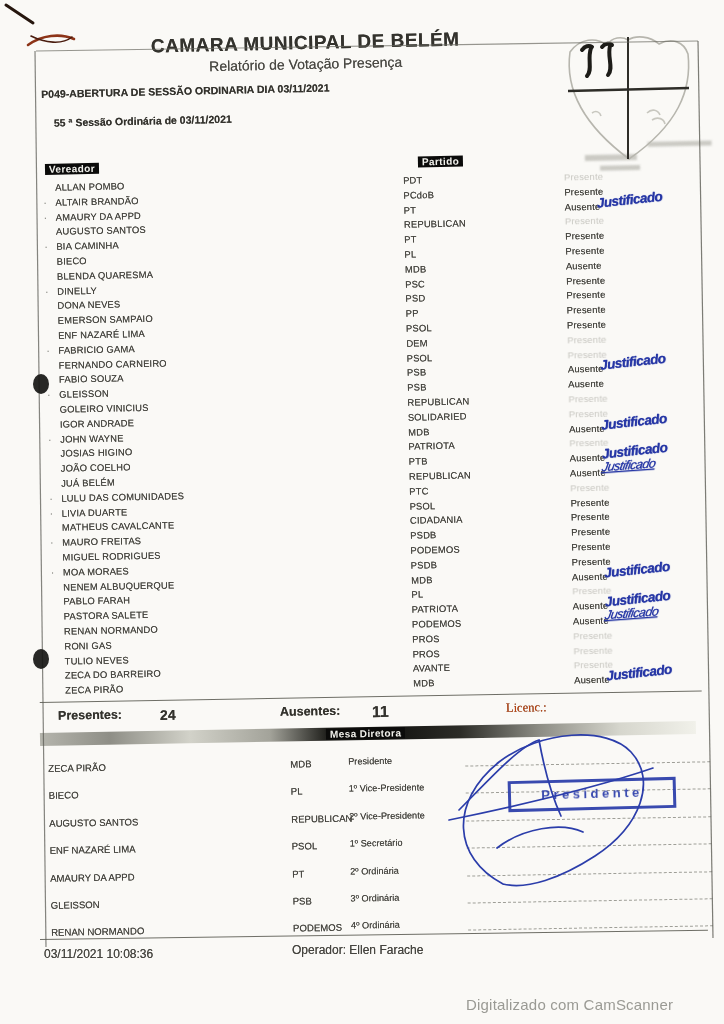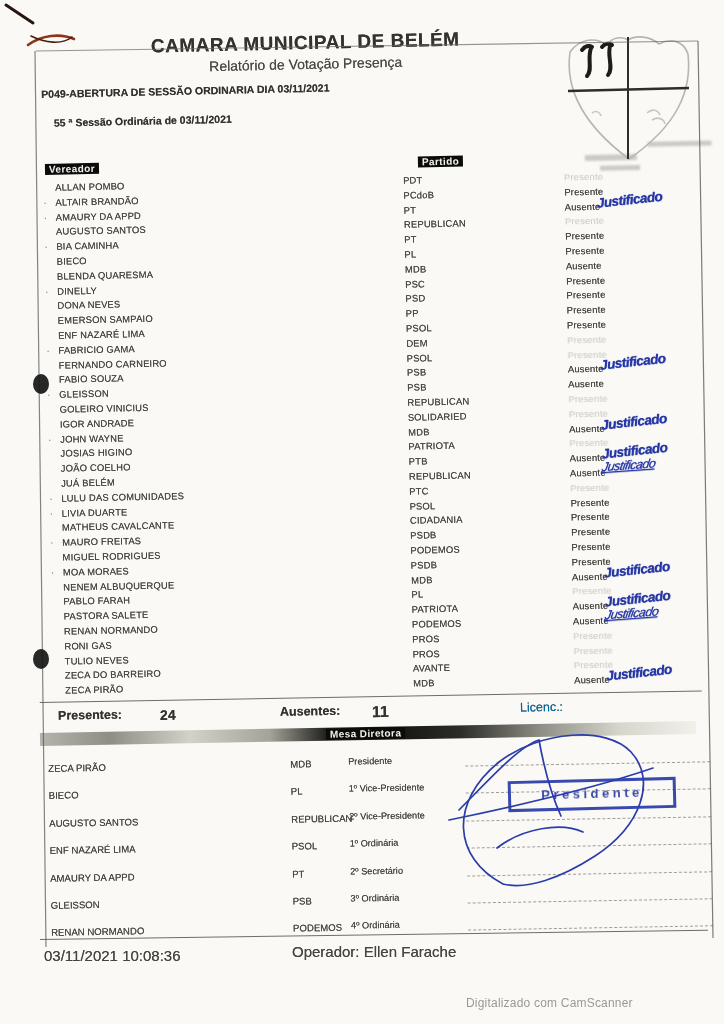--- a/index.html
+++ b/index.html
@@ -43,35 +43,35 @@
       font-style:italic;font-weight:bold;font-size:13.5px;letter-spacing:-.5px;
       transform:rotate(-5deg);text-shadow:.4px .3px .7px rgba(35,55,165,.8);z-index:5;}
   .jw.v2{font-weight:normal;font-size:12.5px;transform:rotate(-3deg) skewX(-14deg);
       text-decoration:underline;}
   
   #summary{left:40px;top:702px;width:662px;height:26px;transform:rotate(-1deg);
     transform-origin:left center;border-top:1.7px solid #6e6e66;}
   #summary .lbl{position:absolute;top:6px;font-size:12.5px;}
   #presentes-label{left:18px;} #presentes-value{left:120px;font-size:14px;top:6px;position:absolute;}
   #ausentes-label{left:240px;} #ausentes-value{left:332px;font-size:16px;top:6px;position:absolute;}
-  #licenc-label{left:480px;top:3px;color:#0369a1;}
+  #licenc-label{left:466px;top:3px;color:#c2410c;font-family:Liberation Serif, serif;}
   
   #mesa{left:40px;top:755px;width:672px;height:185px;transform:rotate(-1deg);transform-origin:0 0;}
   .mrow{position:absolute;left:0;width:100%;height:27.4px;font-size:9.6px;}
   .mrow .nm{position:absolute;left:8px;top:8px;white-space:nowrap;}
   .mrow .pt{position:absolute;left:250px;top:8px;}
   .mrow .rl{position:absolute;left:308px;top:7px;font-size:9.2px;white-space:nowrap;}
   .mrow .sig{position:absolute;left:425px;top:18px;width:245px;height:1px;
      border-top:1.4px dashed #8f8f87;opacity:.85;}
   
   #footline{left:40px;top:939px;width:668px;height:2px;border-top:1.7px solid #6e6e66;
      transform:rotate(-.8deg);transform-origin:left center;}
-  #datetime{left:44px;top:947px;font-size:15px;}
-  #operador{left:292px;top:943px;font-size:15px;text-align:center;}
-  #camscanner{left:466px;top:996px;font-size:12px;color:#9a9a94;letter-spacing:.2px;}
+  #datetime{left:44px;top:947px;font-size:12px;}
+  #operador{left:292px;top:943px;font-size:12px;text-align:center;}
+  #camscanner{left:466px;top:996px;font-size:15px;color:#9a9a94;letter-spacing:.2px;}
   
   #stamp{left:508px;top:779px;width:162px;height:25px;border:3px solid #2b3daa;
     transform:rotate(-1.5deg);opacity:.93;z-index:6;}
   #stamp span{display:block;text-align:center;line-height:24px;font-size:13px;font-weight:bold;
     letter-spacing:3.5px;color:#2b3daa;filter:blur(.4px);}
   svg{position:absolute;}
 </style>
 </head>
 <body>
 
@@ -346,27 +346,27 @@
     </div>
     <div class="mrow" style="top: 54.8px;">
       <span class="nm t">AUGUSTO SANTOS</span>
       <span class="pt t">REPUBLICAN</span>
       <span class="rl t">2º Vice-Presidente</span>
       <span class="sig"></span>
     </div>
     <div class="mrow" style="top: 82.2px;">
       <span class="nm t">ENF NAZARÉ LIMA</span>
       <span class="pt t">PSOL</span>
-      <span class="rl t">1º Ordinária</span>
+      <span class="rl t">1º Secretário</span>
       <span class="sig"></span>
     </div>
     <div class="mrow" style="top: 109.6px;">
       <span class="nm t">AMAURY DA APPD</span>
       <span class="pt t">PT</span>
-      <span class="rl t">2º Secretário</span>
+      <span class="rl t">2º Ordinária</span>
       <span class="sig"></span>
     </div>
     <div class="mrow" style="top: 137px;">
       <span class="nm t">GLEISSON</span>
       <span class="pt t">PSB</span>
       <span class="rl t">3º Ordinária</span>
       <span class="sig"></span>
     </div>
     <div class="mrow" style="top: 164.4px;">
       <span class="nm t">RENAN NORMANDO</span>

